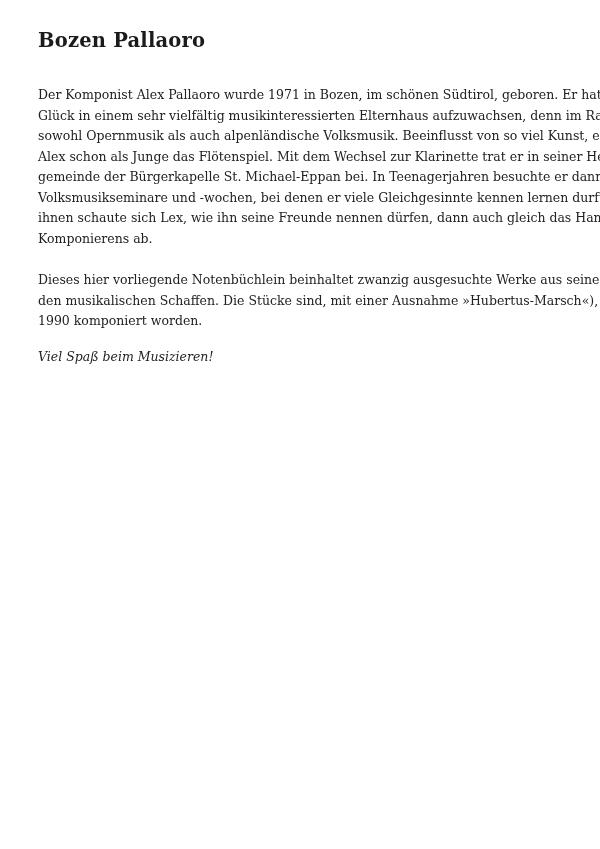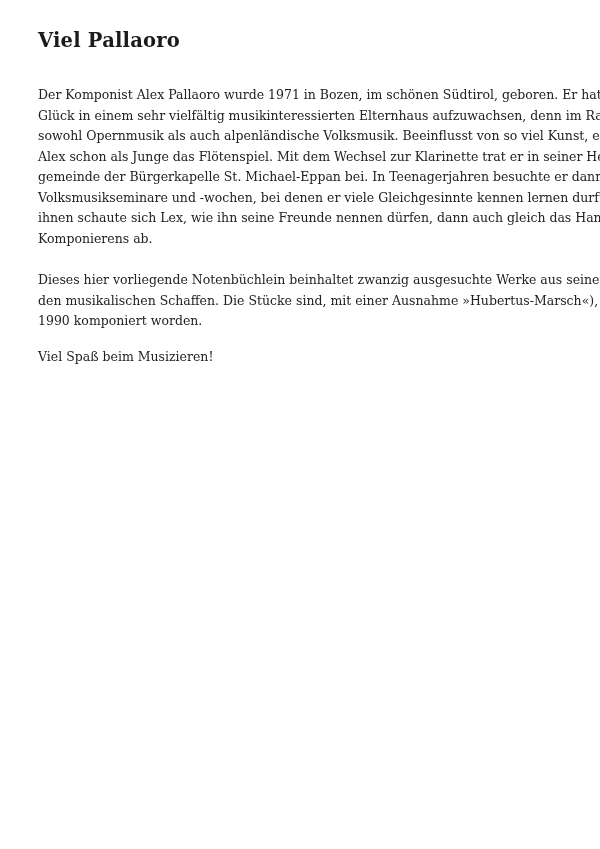--- a/index.html
+++ b/index.html
@@ -39,28 +39,29 @@
     color: #222222;
   }
   .paragraph .line {
     line-height: 20.5px;
     white-space: nowrap;
   }
   .p1 { top: 85px; }
   .p2 { top: 270px; }
   .p3 { top: 347px; }
   .italic .line {
+    font-style: italic;
   }
 </style>
 </head>
 <body>
 
 <div class="page">
 
-  <h1 class="title">Viel Pallaoro</h1>
+  <h1 class="title">Bozen Pallaoro</h1>
 
   <div class="paragraph p1">
     <div class="line">Der Komponist Alex Pallaoro wurde 1971 in Bozen, im schönen Südtirol, geboren. Er hatte das</div>
     <div class="line">Glück in einem sehr vielfältig musikinteressierten Elternhaus aufzuwachsen, denn im Radio liefen</div>
     <div class="line">sowohl Opernmusik als auch alpenländische Volksmusik. Beeinflusst von so viel Kunst, erlernte</div>
     <div class="line">Alex schon als Junge das Flötenspiel. Mit dem Wechsel zur Klarinette trat er in seiner Heimat-</div>
     <div class="line">gemeinde der Bürgerkapelle St. Michael-Eppan bei. In Teenagerjahren besuchte er dann zahlreiche</div>
     <div class="line">Volksmusikseminare und -wochen, bei denen er viele Gleichgesinnte kennen lernen durfte. Von</div>
     <div class="line">ihnen schaute sich Lex, wie ihn seine Freunde nennen dürfen, dann auch gleich das Handwerk des</div>
     <div class="line">Komponierens ab.</div>

